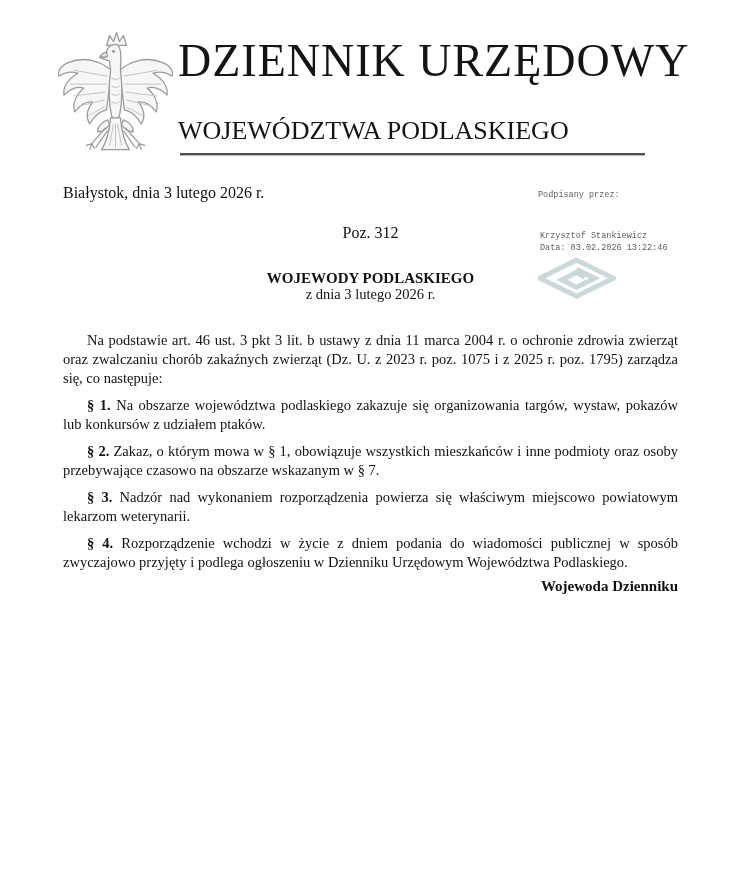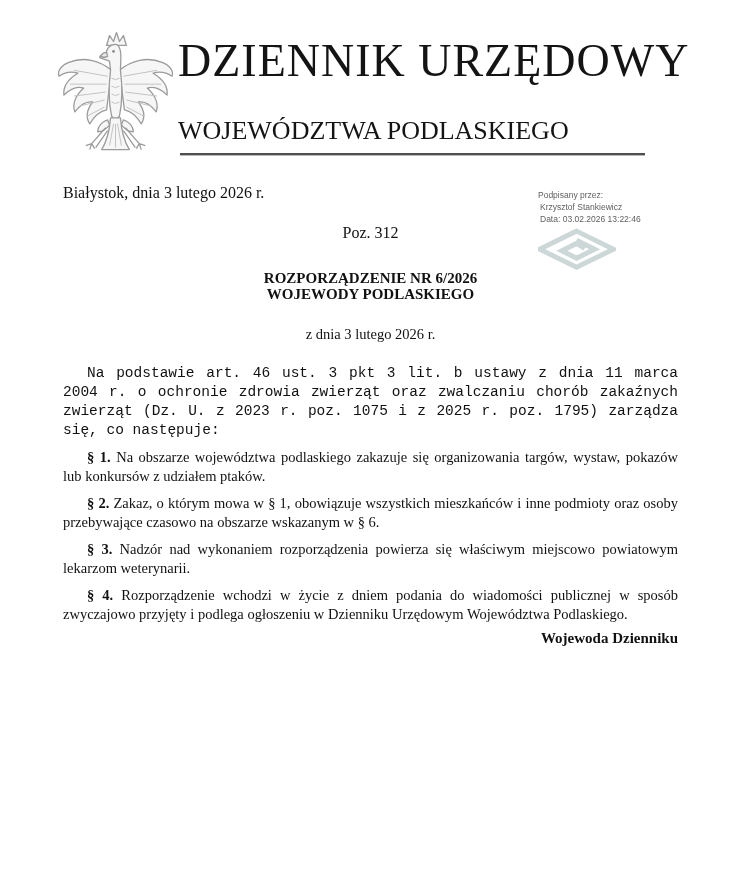--- a/index.html
+++ b/index.html
@@ -70,59 +70,57 @@
     text-align: center;
     font-size: 16px;
   }
 
   
   .stamp {
     position: absolute;
     left: 538px;
     top: 189px;
     width: 170px;
-    font-family: Liberation Sans, sans-serif;
+    font-family: Liberation Mono, monospace;
     font-size: 8.5px;
     line-height: 12px;
     color: #5f5f5f;
   }
-  .stamp-line2 { padding-left: 2px; }
+  .stamp-line2 { padding-left: 2px; margin-top: 29px; }
   .stamp-line3 { padding-left: 2px; }
   .seal { margin-top: 3px; display: block; }
 
   
   .act {
     position: absolute;
     left: 63px;
     top: 270px;
     width: 615px;
     font-size: 14.5px;
   }
   .act-title {
     text-align: center;
     font-weight: bold;
     font-size: 15px;
     line-height: 16px;
   }
   .act-date {
     text-align: center;
-    margin-top: 24px;
   }
   .act-subject {
     text-align: center;
     font-weight: bold;
     margin-top: 21px;
     line-height: 17px;
   }
   .preamble {
-    margin-top: 21px;
+    margin-top: 28px;
     text-align: justify;
     text-indent: 24px;
     line-height: 19px;
-    font-family: Liberation Mono, monospace;
   }
   .para {
     margin-top: 8px;
     text-align: justify;
     text-indent: 24px;
     line-height: 19px;
   }
   .para-marker { font-weight: bold; }
   .signoff {
     margin-top: 6px;
@@ -173,29 +171,28 @@
     <div class="stamp-line3">Data: 03.02.2026 13:22:46</div>
     <svg class="seal" width="78" height="44" viewBox="0 0 95 52" aria-hidden="true">
       <g fill="none" stroke="#ccd8d8" stroke-width="6">
         <polygon points="47,3 92,25 47,47 2,25"></polygon>
         <polyline points="47,14 69,25 47,36 29,27 47,18 57,24"></polyline>
       </g>
     </svg>
   </div>
 
   <div class="act">
-    <div class="act-title">ROZPORZĄDZENIE NR 6/2026</div>
     <div class="act-title">WOJEWODY PODLASKIEGO</div>
     <div class="act-date">z dnia 3 lutego 2026 r.</div>
 
     <div class="preamble">Na podstawie art. 46 ust. 3 pkt 3 lit. b ustawy z dnia 11 marca 2004 r. o ochronie zdrowia zwierząt oraz zwalczaniu chorób zakaźnych zwierząt (Dz. U. z 2023 r. poz. 1075 i z 2025 r. poz. 1795) zarządza się, co następuje:</div>
 
     <div class="para"><span class="para-marker">§ 1.</span><span> Na obszarze województwa podlaskiego zakazuje się organizowania targów, wystaw, pokazów lub konkursów z udziałem ptaków.</span></div>
 
-    <div class="para"><span class="para-marker">§ 2.</span><span> Zakaz, o którym mowa w § 1, obowiązuje wszystkich mieszkańców i inne podmioty oraz osoby przebywające czasowo na obszarze wskazanym w § 6.</span></div>
+    <div class="para"><span class="para-marker">§ 2.</span><span> Zakaz, o którym mowa w § 1, obowiązuje wszystkich mieszkańców i inne podmioty oraz osoby przebywające czasowo na obszarze wskazanym w § 7.</span></div>
 
     <div class="para"><span class="para-marker">§ 3.</span><span> Nadzór nad wykonaniem rozporządzenia powierza się właściwym miejscowo powiatowym lekarzom weterynarii.</span></div>
 
     <div class="para"><span class="para-marker">§ 4.</span><span> Rozporządzenie wchodzi w życie z dniem podania do wiadomości publicznej w sposób zwyczajowo przyjęty i podlega ogłoszeniu w Dzienniku Urzędowym Województwa Podlaskiego.</span></div>
 
     <div class="signoff">
       <div class="signoff-title">Wojewoda Dzienniku</div>
     </div>
   </div>
 

